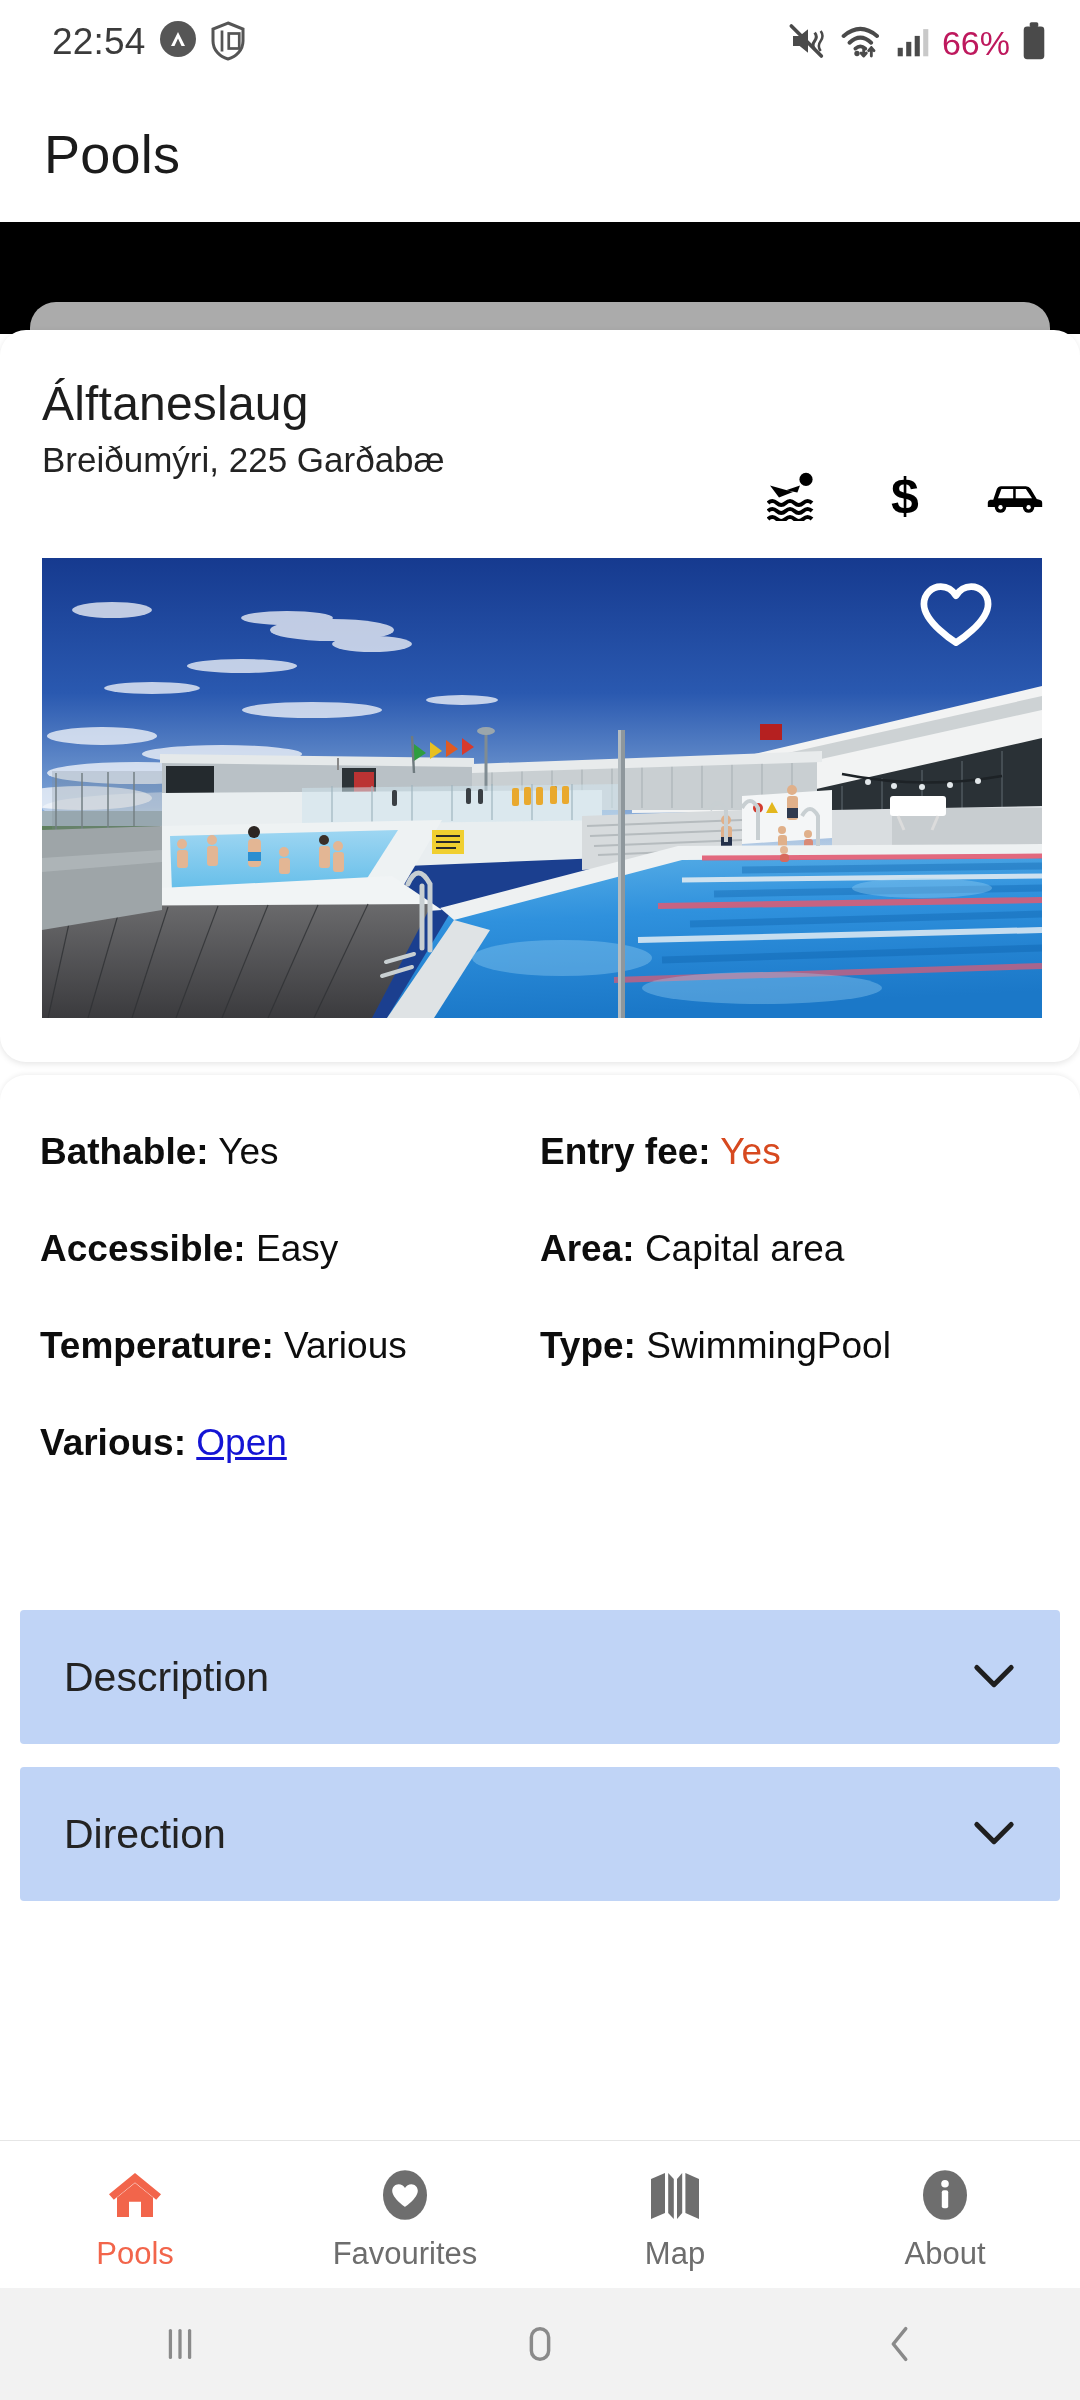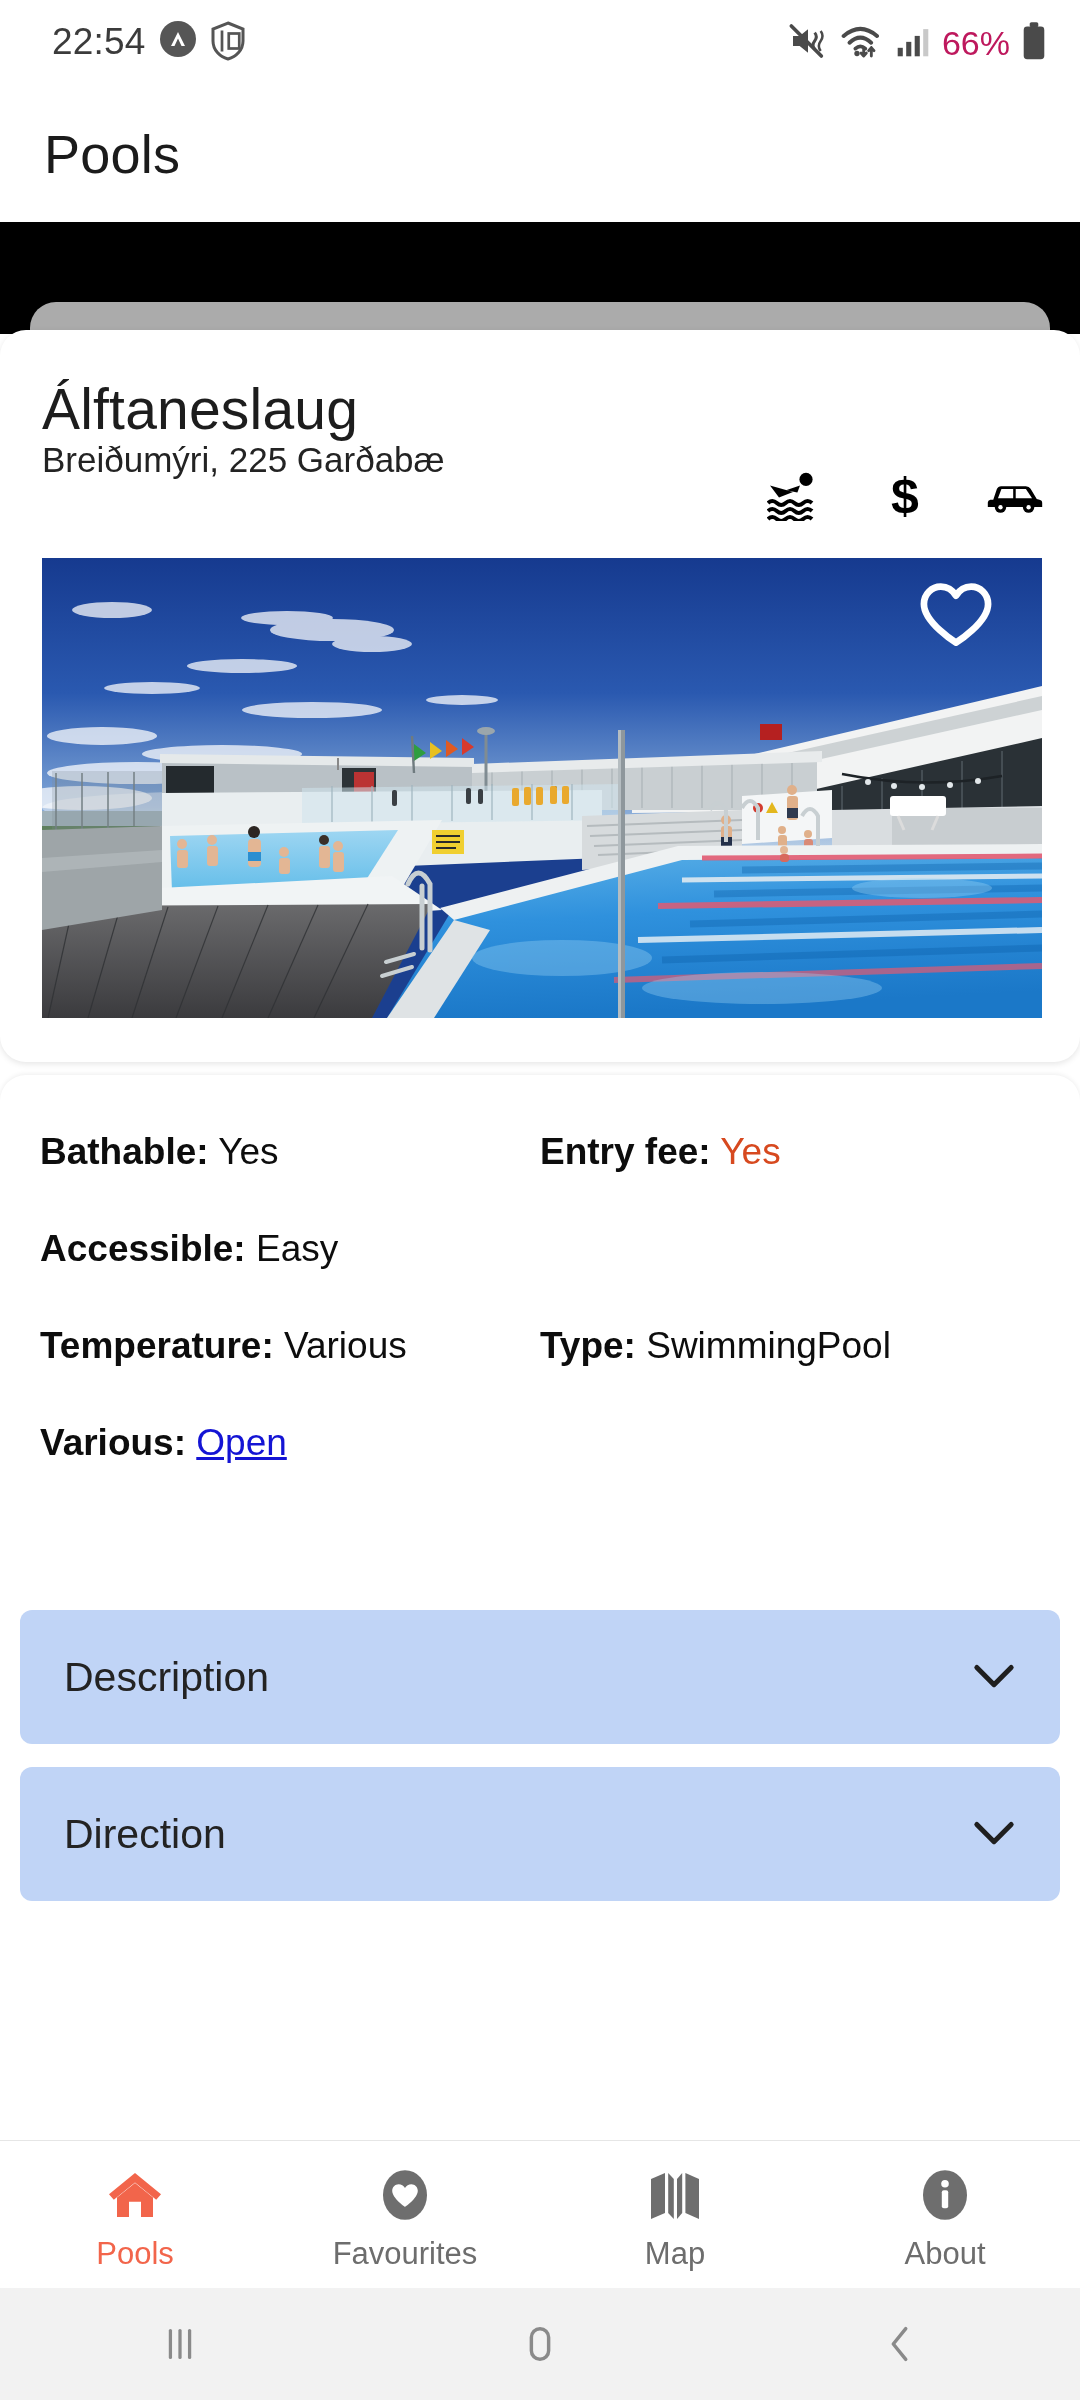--- a/index.html
+++ b/index.html
@@ -45,21 +45,21 @@
   }
 
   
   .poolcard{
     position:absolute; left:0px; top:330px; width:1080px; height:732px;
     background:#fff; border-radius:26px;
     box-shadow:0 2px 6px rgba(0,0,0,.10);
   }
   .pool-name{
     position:absolute; left:42px; top:46px;
-    font-size:57px; color:#1d1d1d; font-weight:400; letter-spacing:.2px;
+    font-size:48px; color:#1d1d1d; font-weight:400; letter-spacing:.2px;
   }
   .pool-addr{
     position:absolute; left:42px; top:110px;
     font-size:35px; color:#232323; font-weight:400;
   }
   .facility-icons{
     position:absolute; right:36px; top:140px;
     display:flex; align-items:center; gap:52px;
   }
   .facility-icons .fic{ width:58px; height:52px; display:flex; align-items:center; justify-content:center;}
@@ -95,21 +95,21 @@
   .infocell .v{ font-weight:400; }
   .infocell .v.accent{ color:#d7491f; font-weight:400;}
   .infocell.full{ width:100%; }
   .link{
     color:#1414d4; text-decoration:underline; font-weight:400;
   }
 
   
   .expander{
     position:absolute; left:20px; width:1040px; height:134px;
-    background:#c0d4f6; border-radius:12px;
+    background:#c0d4f6; border-radius:4px;
     display:flex; align-items:center; padding:0 44px;
   }
   .exp-label{ font-size:41px; color:#232323; font-weight:400; }
   .exp-chev{ margin-left:auto; width:44px; height:44px; display:flex; align-items:center; justify-content:center;}
   #exp-description{ top:1610px; }
   #exp-direction{ top:1767px; }
 
   
   .tabbar{
     position:absolute; left:0; top:2140px; width:1080px; height:148px;
@@ -528,20 +528,24 @@
           <span class="k">Entry fee:</span>
           <span class="v accent">Yes</span>
         </div>
       </div>
 
       <div class="inforow">
         <div class="infocell">
           <span class="k">Accessible:</span>
           <span class="v">Easy</span>
         </div>
+        <div class="infocell">
+          <span class="k">Area:</span>
+          <span class="v">Capital area</span>
+        </div>
       </div>
 
       <div class="inforow">
         <div class="infocell">
           <span class="k">Temperature:</span>
           <span class="v">Various</span>
         </div>
         <div class="infocell">
           <span class="k">Type:</span>
           <span class="v">SwimmingPool</span>

